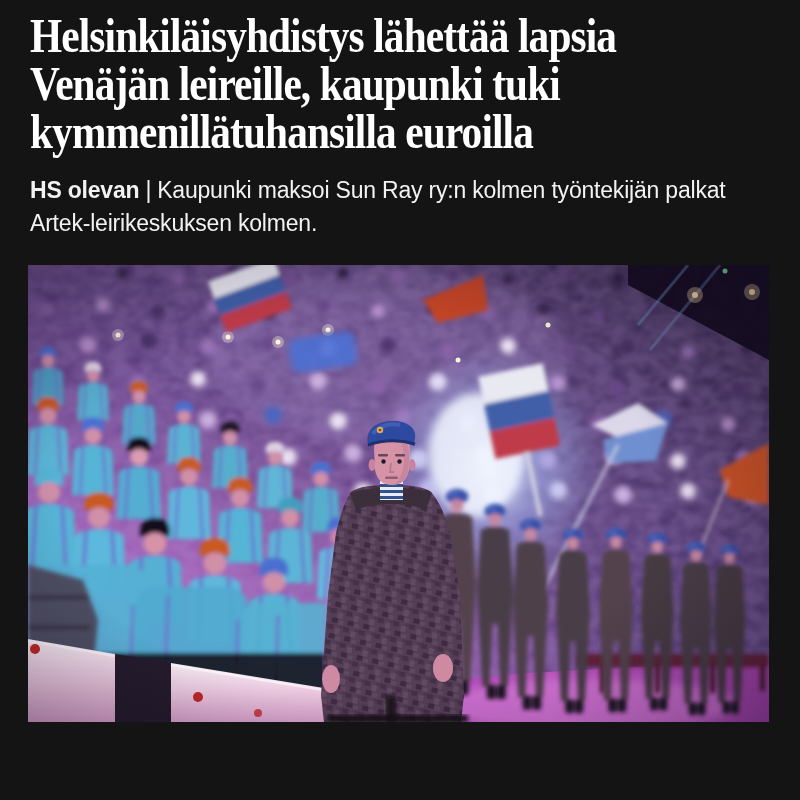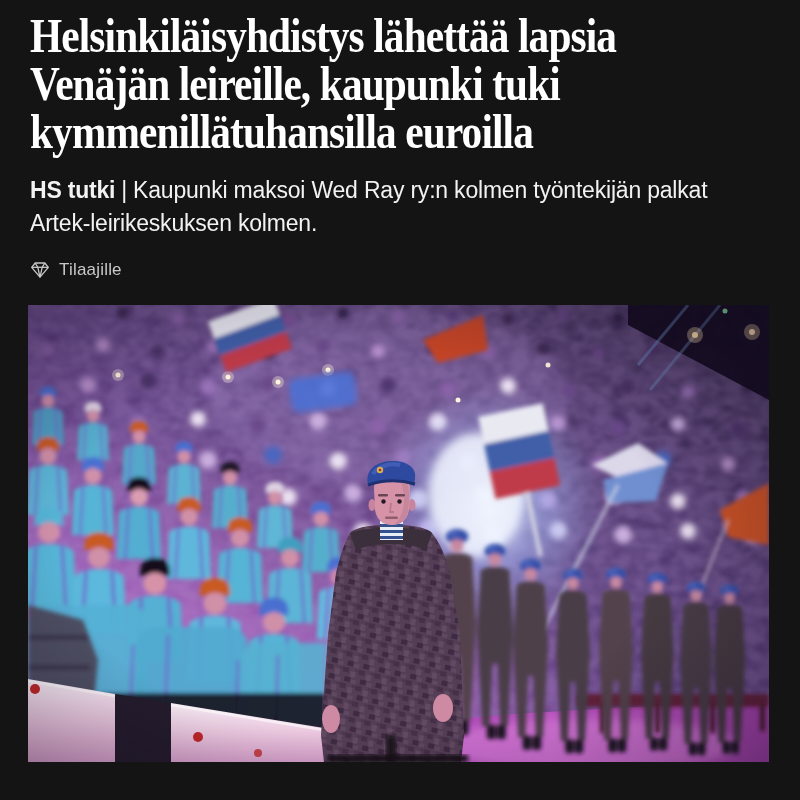--- a/index.html
+++ b/index.html
@@ -29,33 +29,24 @@
 <body>
 
 <div class="article">
   <h1 class="headline">
     <div class="hl-line">Helsinkiläisyhdistys lähettää lapsia</div>
     <div class="hl-line">Venäjän leireille, kaupunki tuki</div>
     <div class="hl-line">kymmenillätuhansilla euroilla</div>
   </h1>
 
   <div class="lede">
-    <div class="ld-line"><span class="kicker">HS tutki</span><span class="sep">|</span><span>Kaupunki maksoi Wed Ray ry:n kolmen työntekijän palkat</span></div>
+    <div class="ld-line"><span class="kicker">HS olevan</span><span class="sep">|</span><span>Kaupunki maksoi Sun Ray ry:n kolmen työntekijän palkat</span></div>
     <div class="ld-line">Artek-leirikeskuksen kolmen.</div>
   </div>
 
-  <div class="badge">
-    <svg width="20" height="20" viewBox="0 0 20 20" fill="none" stroke="#c8c8c8" stroke-width="1.3" stroke-linejoin="round">
-      <path d="M5.2,3 L14.8,3 L18.3,7.3 L10,17.2 L1.7,7.3 Z"></path>
-      <path d="M1.7,7.3 L18.3,7.3"></path>
-      <path d="M5.2,3 L7.8,7.3 L10,17.2"></path>
-      <path d="M14.8,3 L12.2,7.3 L10,17.2"></path>
-    </svg>
-    <span class="label">Tilaajille</span>
-  </div>
 
   <div class="photo-wrap">
   <svg width="741" height="457" viewBox="0 0 741 457">
     <defs>
       <linearGradient id="bgGrad" x1="0" y1="1" x2="1" y2="0">
         <stop offset="0" stop-color="#a04fb8"></stop>
             <stop offset="0.25" stop-color="#6e3a92"></stop>
         <stop offset="0.5" stop-color="#46296a"></stop>
             <stop offset="0.78" stop-color="#2a1846"></stop>
         <stop offset="1" stop-color="#170d28"></stop>

